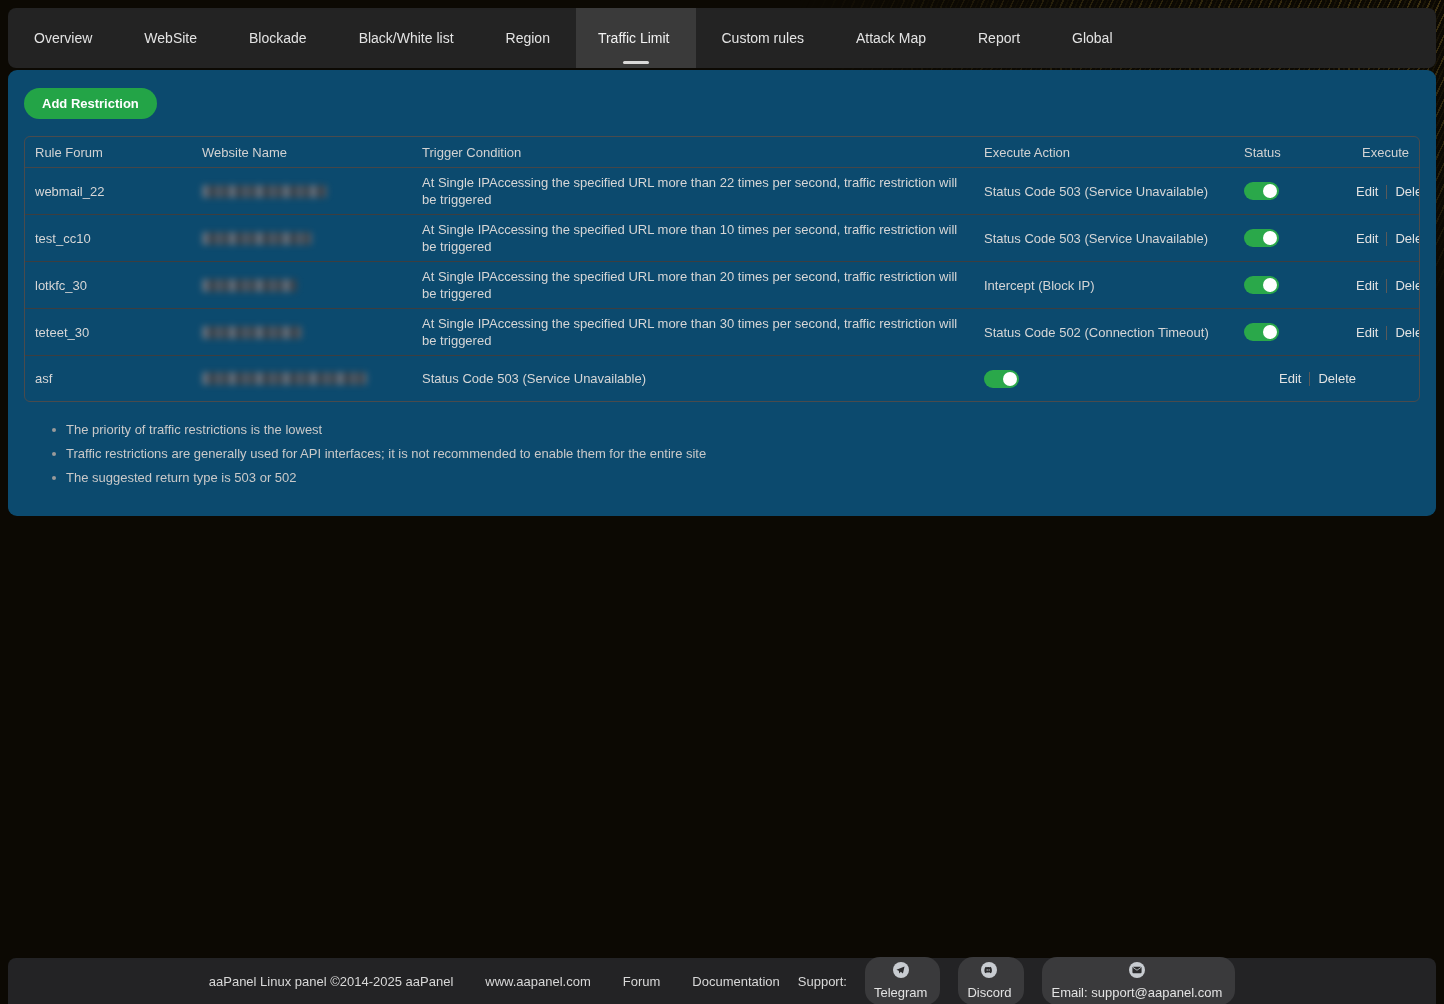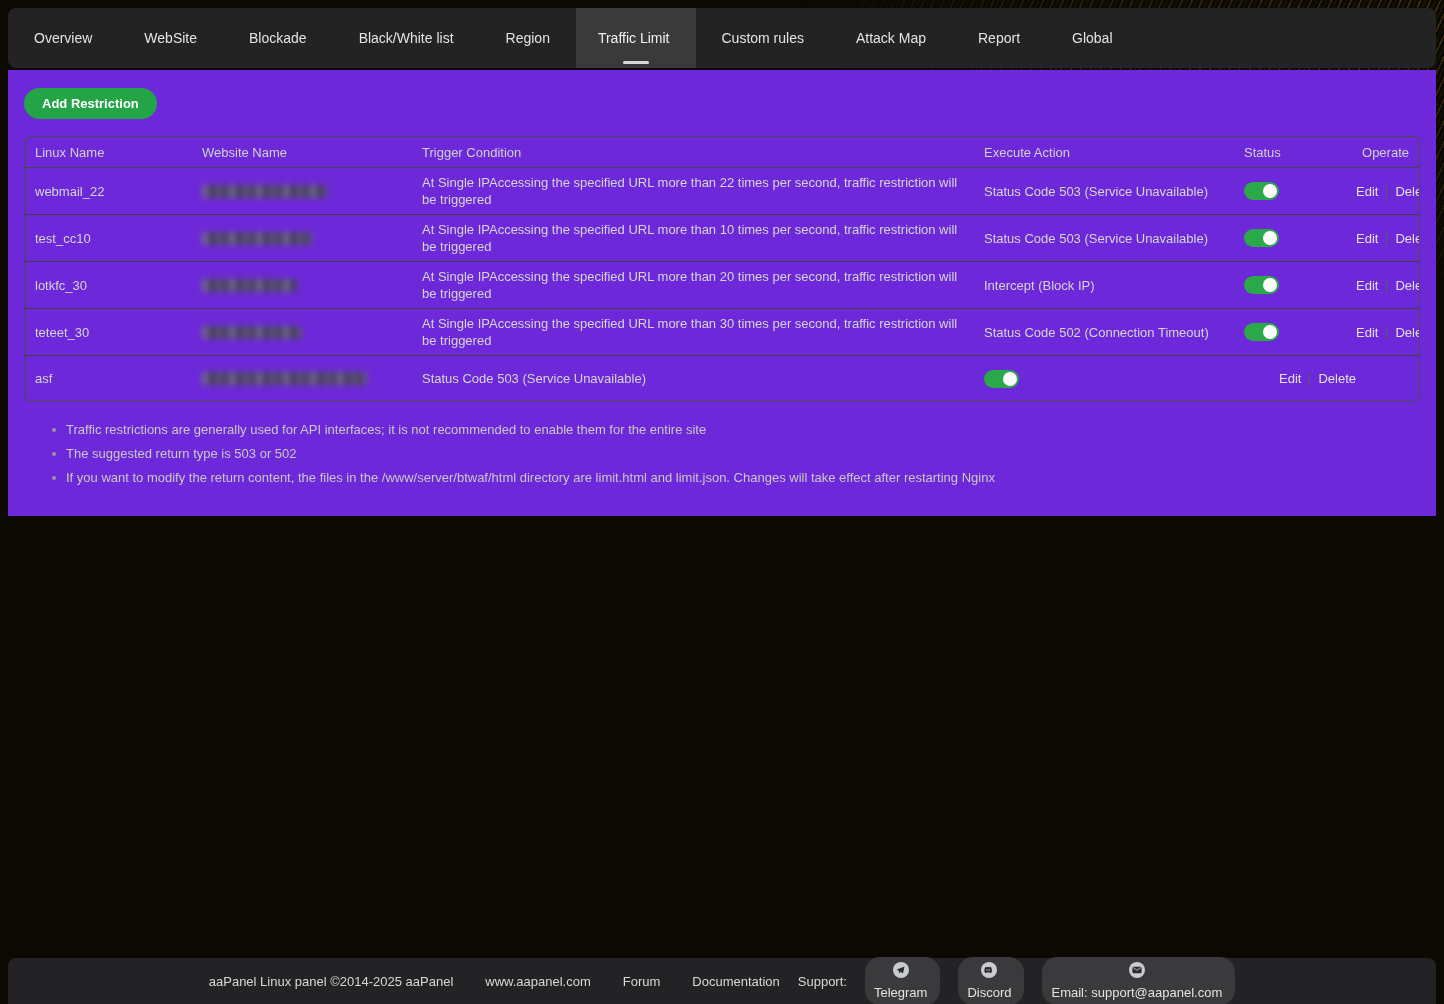--- a/index.html
+++ b/index.html
@@ -37,21 +37,21 @@
   .tab.active { background:#3a3a3a; color:#f2f2f2;padding-left:22px; }
   .tab.active::after {
     content:""; position:absolute; left:50%; bottom:4px;
     transform:translateX(-50%);
     width:26px; height:3px; background:#d9d9d9; border-radius:2px;
   }
 
   
   .panel {
     position:absolute; left:8px; right:8px; top:70px; height:446px;
-    background:#6d28d9; border-radius:0; padding:18px 16px;
+    background:#0c4a6e; border-radius:9px; padding:18px 16px;
   }
   .add-btn {
     display:inline-block; border:none; cursor:pointer;
     background:#23a447; color:#ffffff;
     font-family:inherit; font-size:13px; font-weight:700;
     padding:8px 18px; border-radius:16px; margin-left:0;
   }
 
   
   .rule-table {
@@ -174,26 +174,26 @@
       <span>Global</span>
     </div>
   </nav>
 
 <main class="panel">
 
   <button class="add-btn">Add Restriction</button>
 
   <div class="rule-table">
     <div class="t-row t-head">
-      <div>Linux Name</div>
+      <div>Rule Forum</div>
       <div>Website Name</div>
       <div>Trigger Condition</div>
       <div>Execute Action</div>
       <div>Status</div>
-      <div class="col-operate">Operate</div>
+      <div class="col-operate">Execute</div>
     </div>
 
     <div class="t-body">
 
         <div class="t-row">
           <div>webmail_22</div>
           <div>
             <div class="blur-name" style="width: 125px;"></div>
           </div>
           <div class="cell-trigger">At Single IPAccessing the specified URL more than 22 times per second, traffic restriction will be triggered</div>
@@ -282,26 +282,26 @@
             <span class="op-link">Edit</span>
             <span class="op-sep"></span>
             <span class="op-link">Delete</span>
           </div>
         </div>
       </div>
   </div>
 
   <ul class="notes">
 
+      <li>The priority of traffic restrictions is the lowest</li>
 
       <li>Traffic restrictions are generally used for API interfaces; it is not recommended to enable them for the entire site</li>
 
       <li>The suggested return type is 503 or 502</li>
 
-      <li>If you want to modify the return content, the files in the /www/server/btwaf/html directory are limit.html and limit.json. Changes will take effect after restarting Nginx</li>
     </ul>
 </main>
 
 <footer class="footer">
   <div class="f-group">
     <span>aaPanel Linux panel ©2014-2025 aaPanel</span>
     <span class="f-link">www.aapanel.com</span>
     <span class="f-link">Forum</span>
     <span class="f-link">Documentation</span>
     <span>Support:</span>

